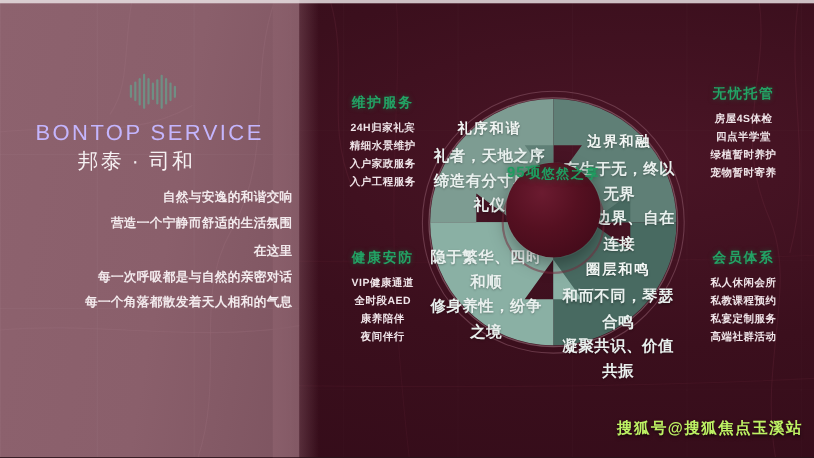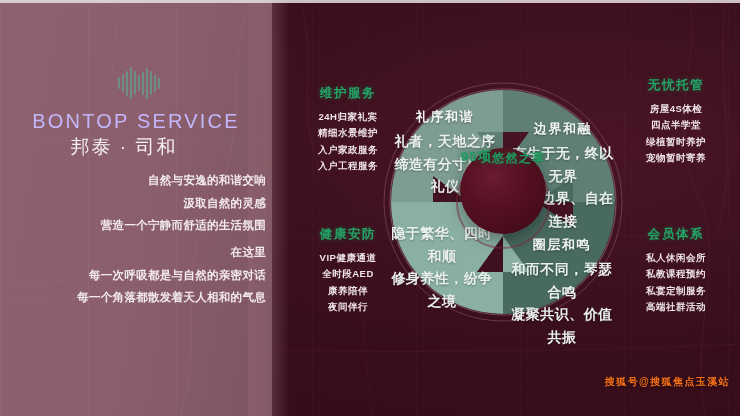--- a/index.html
+++ b/index.html
@@ -91,22 +91,22 @@
     position:absolute;left:460px;top:148px;width:86px;height:86px;border-radius:50%;
     display:flex;flex-direction:row;align-items:flex-start;justify-content:center;
     background:radial-gradient(70% 70% at 38% 32%,#6b1b30 0%,#551021 55%,#460c1b 100%);
     box-shadow:0 0 0 1px rgba(255,255,255,.05), 0 6px 16px rgba(0,0,0,.35);
   }
   .hub .h1{font-size:13.5px;font-weight:700;color:#1f9c60;letter-spacing:1px;text-shadow:0 0 6px rgba(10,90,50,.7);}
   .hub .h2{font-size:12px;font-weight:700;color:#1f9c60;letter-spacing:1.2px;margin-top:2px;text-shadow:0 0 6px rgba(10,90,50,.7);}
 
   
   .watermark{
-    position:absolute;right:10px;bottom:27px;
-    color:#f97316;font-size:10px;letter-spacing:1.4px;font-weight:700;
+    position:absolute;right:10px;bottom:17px;
+    color:#bef264;font-size:14px;letter-spacing:1.4px;font-weight:700;
     text-shadow:0 1px 3px rgba(0,0,0,.6);
   }
 </style>
 </head>
 <body>
 
 <div class="stage">
 
   <div class="bg-right"></div>
 
@@ -144,21 +144,20 @@
       <i style="height:31px"></i>
     <i style="height:24px"></i>
       <i style="height:17px"></i>
       <i style="height:11px"></i>
   </div>
   <div class="brand-en">BONTOP SERVICE</div>
   <div class="brand-cn">邦泰 · 司和</div>
 
   <div class="lead">
     <p>自然与安逸的和谐交响</p>
-    <p>汲取自然的灵感</p>
     <p>营造一个宁静而舒适的生活氛围</p>
     <p class="gap">在这里</p>
     <p>每一次呼吸都是与自然的亲密对话</p>
     <p>每一个角落都散发着天人相和的气息</p>
   </div>
 
   <div class="cluster" id="c-maint">
     <h4>维护服务</h4>
     <ul>
       <li>24H归家礼宾</li>

